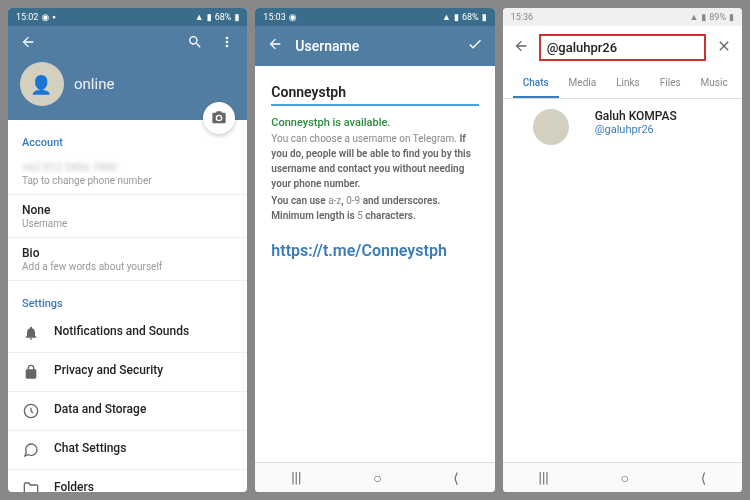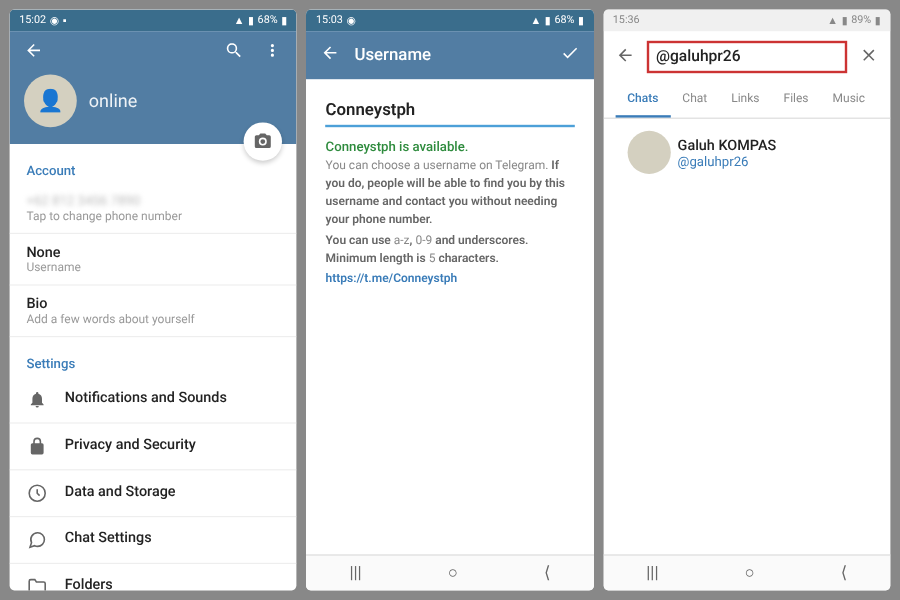--- a/index.html
+++ b/index.html
@@ -26,27 +26,27 @@
 .settings-item{display:flex;align-items:flex-start;gap:14px;padding:10px 14px;border-bottom:1px solid #eee}
 .settings-item .icon{width:18px;height:18px;display:flex;align-items:center;justify-content:center;color:#666;flex-shrink:0}
 .settings-item .label{font-size:12px;font-weight:500;color:#222}
 .nav-bar{margin-top:auto;height:30px;display:flex;justify-content:space-around;align-items:center;border-top:1px solid #ddd;background:#fafafa}
 .nav-btn{color:#666;font-size:14px}
 .username-body{padding:14px 16px;flex:1}
 .username-input{font-size:14px;font-weight:600;color:#222;border:none;border-bottom:2px solid #4ca0d8;padding:4px 0;width:100%;outline:none}
 .username-avail{color:#2e8b3d;font-size:11px;font-weight:500;margin-top:10px}
 .username-desc{color:#888;font-size:10px;margin-top:2px;line-height:1.5}
 .username-desc b{color:#666;font-weight:600}
-.username-link{color:#3a7cb8;font-size:10px;font-weight:600;margin-top:4px}
+.username-link{color:#3a7cb8;font-size:16px;font-weight:600;margin-top:18px}
 .search-header{padding:8px 10px;display:flex;align-items:center;gap:10px}
 .search-box{flex:1;border:2px solid #c33;padding:4px 6px;font-size:13px;color:#222;font-weight:500}
 .tabs{display:flex;border-bottom:1px solid #ddd;padding:0 10px}
 .tab{padding:8px 10px;font-size:10px;color:#888}
 .tab.active{color:#3a7cb8;border-bottom:2px solid #3a7cb8;font-weight:500}
-.result-item{display:flex;align-items:center;gap:6px;padding:10px 20px}
+.result-item{display:flex;gap:26px;padding:10px 30px}
 .result-name{font-size:12px;color:#222;font-weight:500}
 .result-user{font-size:11px;color:#3a7cb8}
 svg{width:16px;height:16px;fill:currentColor}
 </style>
 </head>
 <body>
 
 <div class="phone">
   <div class="status-bar">
     <div class="status-left">
@@ -200,21 +200,21 @@
     <span style="color:#666"><svg viewBox="0 0 24 24">
           <path d="M20 11H7.8l5.6-5.6L12 4l-8 8 8 8 1.4-1.4L7.8 13H20z"></path>
         </svg></span>
     <div class="search-box">@galuhpr26</div>
     <span style="color:#666"><svg viewBox="0 0 24 24">
           <path d="M19 6.4L17.6 5 12 10.6 6.4 5 5 6.4 10.6 12 5 17.6 6.4 19 12 13.4 17.6 19 19 17.6 13.4 12z"></path>
         </svg></span>
   </div>
   <div class="tabs">
     <div class="tab active">Chats</div>
-    <div class="tab">Chat</div>
+    <div class="tab">Media</div>
     <div class="tab">Links</div>
     <div class="tab">Files</div>
     <div class="tab">Music</div>
   </div>
   <div class="result-item">
     <div class="avatar-sm"></div>
     <div>
       <div class="result-name">Galuh KOMPAS</div>
       <div class="result-user">@galuhpr26</div>
     </div>

